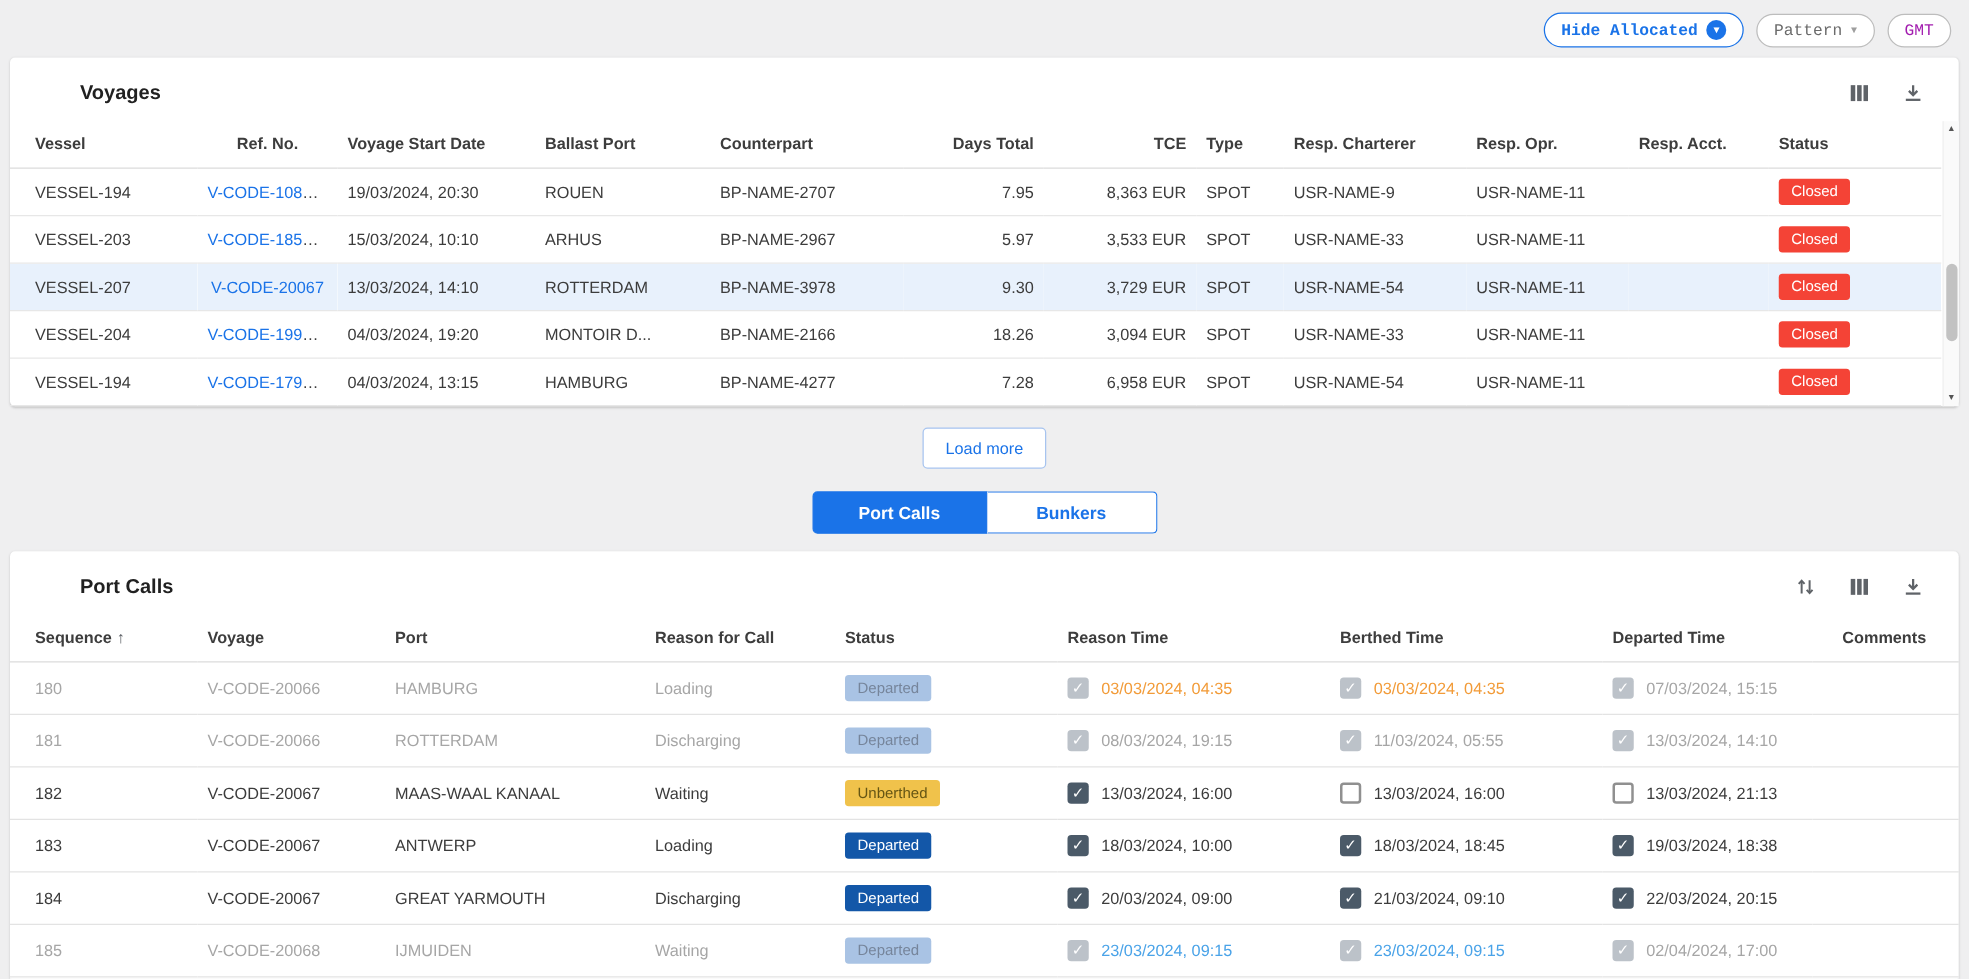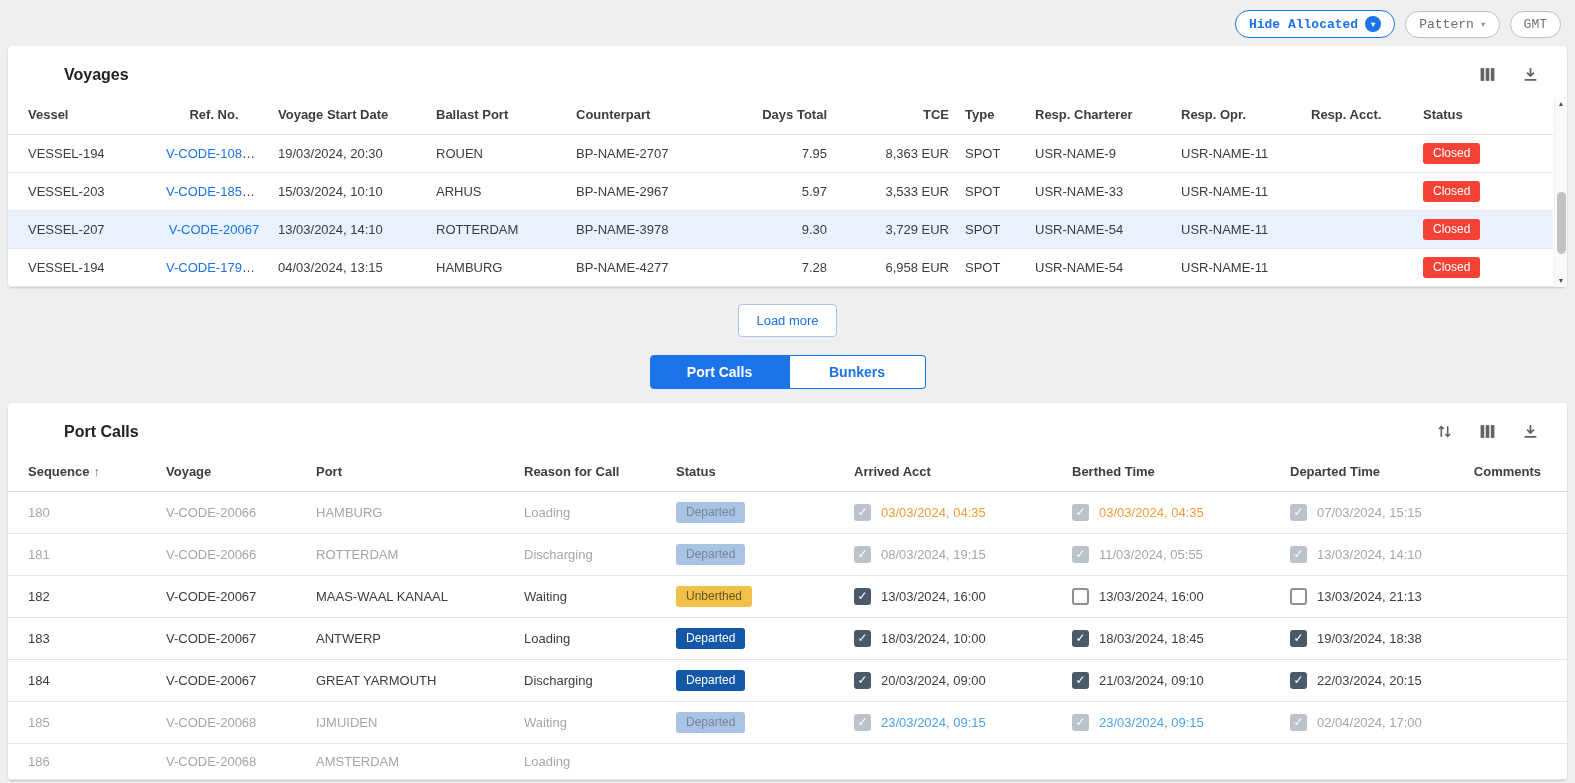--- a/index.html
+++ b/index.html
@@ -5,21 +5,21 @@
   * { margin:0; padding:0; box-sizing:border-box; }
   html,body { width:1575px; height:783px; overflow:hidden; background:#efeff0;
     font-family:"Liberation Sans", sans-serif; color:#3c3c3c; }
 
   
   .topbar { display:flex; justify-content:flex-end; align-items:center; gap:10px; padding:10px 14px 8px;font-family:Liberation Mono, monospace; }
   .pill { display:inline-flex; align-items:center; gap:7px; border-radius:16px; padding:5px 13px;
     font-size:13px; background:#fff; cursor:pointer; border:1px solid #bdbdbd; color:#6b6b6b;
     font-family:inherit; }
   .pill.blue { border-color:#1a73e8; color:#1a73e8; font-weight:700; }
-  .pill.gmt { color:#737373; }
+  .pill.gmt { color:#a21caf; }
   .caret-circle { width:16px; height:16px; border-radius:50%; background:#1a73e8; color:#fff;
     display:inline-flex; align-items:center; justify-content:center; font-size:8px; }
   .caret { font-size:8px; color:#9e9e9e; }
 
   
   .card { background:#fff; margin:0 8px 0; border-radius:4px; box-shadow:0 1px 2px rgba(0,0,0,.18); }
   .card-head { display:flex; justify-content:space-between; align-items:center; padding:18px 20px 12px;margin-left:36px; }
   .card-title { font-size:16px; font-weight:700; color:#212121; }
   .head-icons { display:flex; align-items:center; gap:22px; padding-right:6px; }
   .icon-btn { background:none; border:none; cursor:pointer; padding:2px; display:flex; align-items:center; }
@@ -181,20 +181,34 @@
             <td>BP-NAME-3978</td>
             <td>9.30</td>
             <td>3,729 EUR</td>
             <td>SPOT</td>
             <td>USR-NAME-54</td>
             <td>USR-NAME-11</td>
             <td></td>
             <td><span class="badge badge-closed">Closed</span></td>
           </tr>
           <tr>
+            <td>VESSEL-204</td>
+            <td><a class="ref-link">V-CODE-199048</a></td>
+            <td>04/03/2024, 19:20</td>
+            <td>MONTOIR D...</td>
+            <td>BP-NAME-2166</td>
+            <td>18.26</td>
+            <td>3,094 EUR</td>
+            <td>SPOT</td>
+            <td>USR-NAME-33</td>
+            <td>USR-NAME-11</td>
+            <td></td>
+            <td><span class="badge badge-closed">Closed</span></td>
+          </tr>
+          <tr>
             <td>VESSEL-194</td>
             <td><a class="ref-link">V-CODE-179019</a></td>
             <td>04/03/2024, 13:15</td>
             <td>HAMBURG</td>
             <td>BP-NAME-4277</td>
             <td>7.28</td>
             <td>6,958 EUR</td>
             <td>SPOT</td>
             <td>USR-NAME-54</td>
             <td>USR-NAME-11</td>
@@ -249,21 +263,21 @@
     </div>
   </div>
   <table class="portcalls-table">
     <thead>
         <tr id="portcalls-head">
           <th><span>Sequence</span><span class="sort-arrow">↑</span></th>
           <th><span>Voyage</span></th>
           <th><span>Port</span></th>
           <th><span>Reason for Call</span></th>
           <th><span>Status</span></th>
-          <th><span>Arrived Acct</span></th>
+          <th><span>Reason Time</span></th>
           <th><span>Berthed Time</span></th>
           <th><span>Departed Time</span></th>
           <th><span>Comments</span></th>
         </tr>
       </thead>
     <tbody id="portcalls-body">
         <tr class="row-muted">
           <td>180</td>
           <td>V-CODE-20066</td>
           <td>HAMBURG</td>

